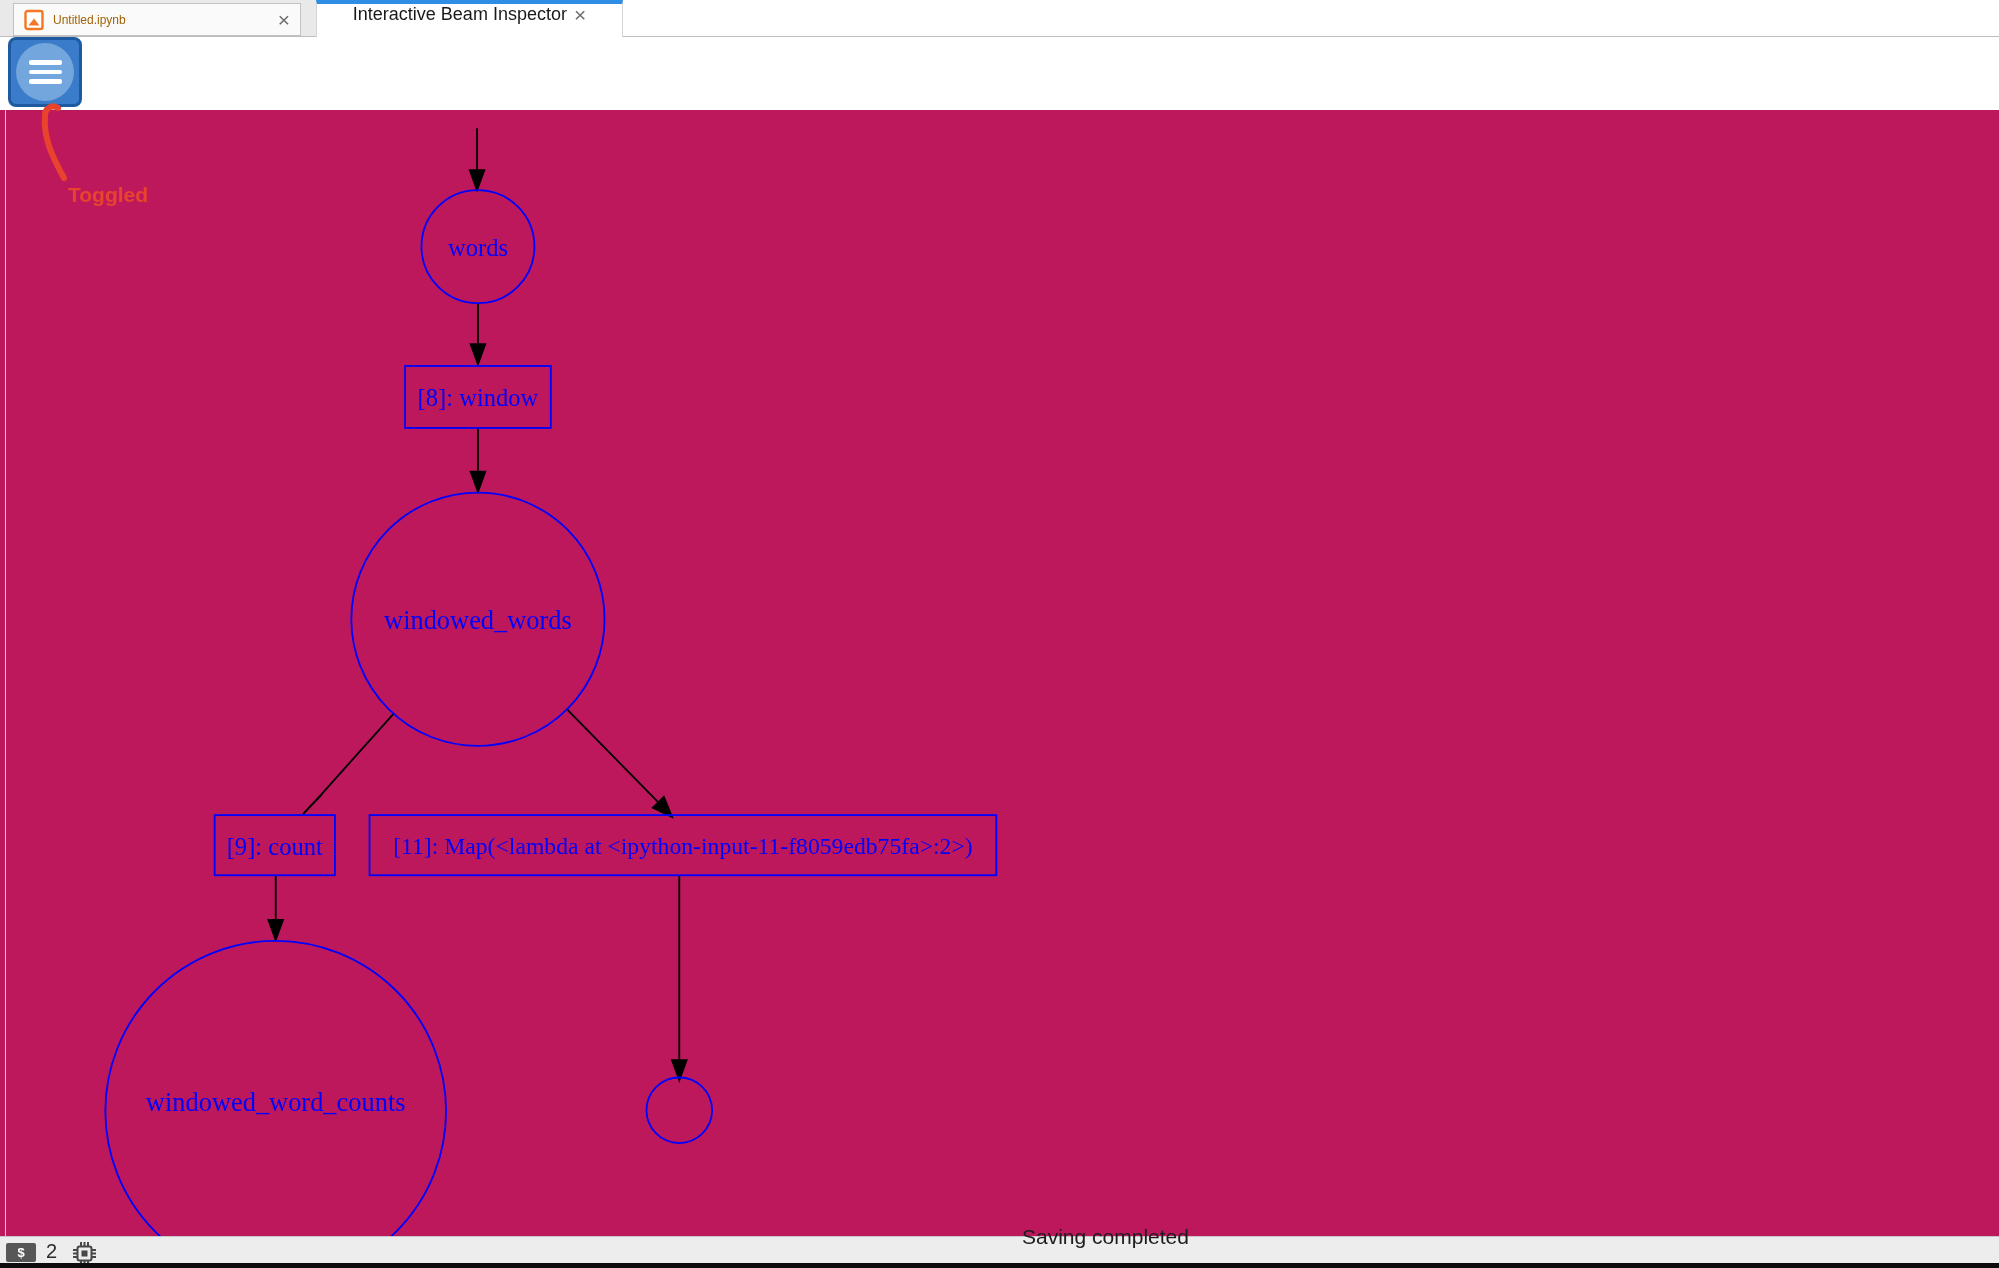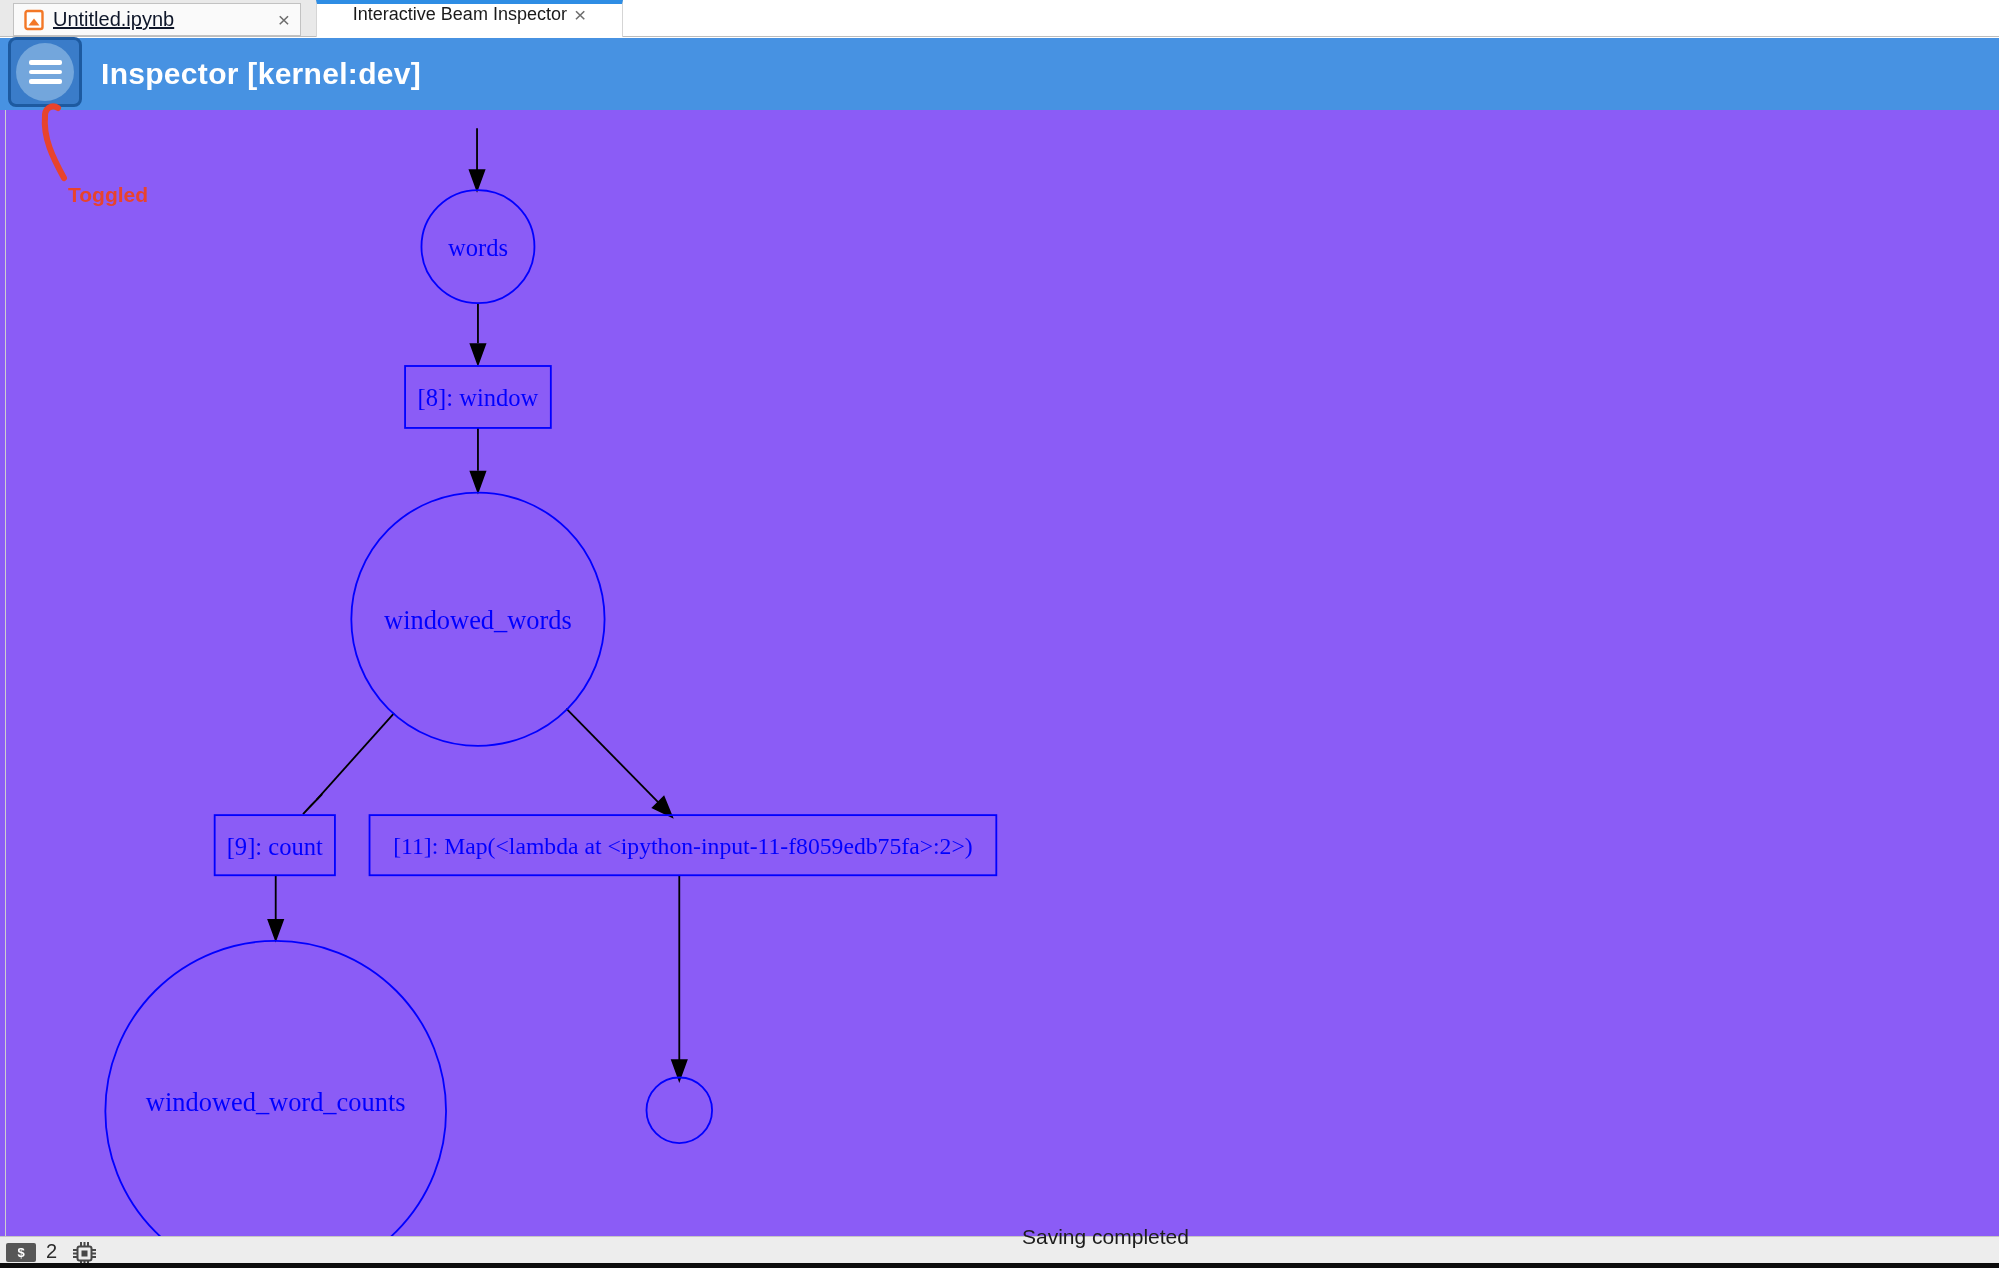--- a/index.html
+++ b/index.html
@@ -7,21 +7,21 @@
     position:relative;width:1999px;height:1268px;overflow:hidden;
     font-family:"Liberation Sans",sans-serif;background:#fff;
   }
   
   .tabbar{position:absolute;left:0;top:0;width:100%;height:37px;background:#ffffff;border-bottom:1px solid #bdbdbd;box-sizing:border-box;}
   .tabbar-grayseg{position:absolute;left:0;top:0;width:316px;height:36px;background:#e9e9e9;}
   .tab-inactive{
     position:absolute;left:13px;top:3px;width:288px;height:33px;background:#fafafa;
     border:1px solid #c2c2c2;box-sizing:border-box;display:flex;align-items:center;padding:0 10px;gap:9px;
   }
-  .tab-inactive .tab-label{flex:1;font-size:20px;color:#0f172a;white-space:nowrap;overflow:hidden;text-decoration:underline;}
+  .tab-inactive .tab-label{flex:1;font-size:12px;color:#a16207;white-space:nowrap;overflow:hidden;}
   .tab-active{
     position:absolute;left:316px;top:0;width:307px;height:37px;background:#ffffff;
     border-top:4px solid #2e8de4;border-left:1px solid #d5d5d5;border-right:1px solid #d5d5d5;
     box-sizing:border-box;display:flex;align-items:flex-start;justify-content:center;gap:7px;
   }
   .tab-active .tab-label{font-size:18px;color:#1a1a1a;white-space:nowrap;}
   .tab-close{font-size:21px;color:#6d6d6d;line-height:1;cursor:pointer;}
   
   .appbar{position:absolute;left:0;top:38px;width:100%;height:72px;background:#4792e2;display:flex;align-items:center;}
   .appbar-title{margin-left:101px;color:#ffffff;font-size:30px;font-weight:700;letter-spacing:.3px;}
@@ -29,21 +29,21 @@
     position:absolute;left:8px;top:37px;width:74px;height:70px;border-radius:8px;
     background:#3a7cc9;border:3px solid #1d5aa0;box-sizing:border-box;
     display:flex;align-items:center;justify-content:center;cursor:pointer;
   }
   .menu-circle{width:58px;height:58px;border-radius:50%;background:#73a6dc;display:flex;flex-direction:column;align-items:center;justify-content:center;gap:5px;}
   .menu-circle .bar{width:33px;height:4.5px;background:#ffffff;border-radius:2px;}
   
   .annotation-label{position:absolute;left:68px;top:183px;color:#e8432d;font-size:21px;font-weight:700;}
   .annotation-arrow{position:absolute;left:0;top:0;pointer-events:none;}
   
-  .graph-wrap{position:absolute;left:0;top:110px;width:1999px;height:1126px;overflow:hidden;background:#8b5cf6;}
+  .graph-wrap{position:absolute;left:0;top:110px;width:1999px;height:1126px;overflow:hidden;background:#be185d;}
   .panel-left-border{position:absolute;left:5px;top:110px;width:1px;height:1126px;background:#cfcfcf;}
   .graph-node-text{font-family:"Liberation Serif","DejaVu Serif",serif;fill:#0000ff;}
   
   .statusbar{position:absolute;left:0;top:1236px;width:100%;height:28px;background:#ededed;border-top:1px solid #c6c6c6;box-sizing:border-box;}
   .term-badge{position:absolute;left:6px;top:1243px;width:30px;height:19px;background:#575757;border-radius:2px;color:#fff;
     font-size:13px;font-weight:700;display:flex;align-items:center;justify-content:center;}
   .running-count{position:absolute;left:46px;top:1240px;font-size:20px;color:#2b2b2b;}
   .kernel-icon{position:absolute;left:72px;top:1241px;}
   .status-message{position:absolute;left:1022px;top:1225px;font-size:21px;color:#1c1c1c;}
   .bottom-black{position:absolute;left:0;top:1263px;width:100%;height:5px;background:#0d0d0d;z-index:20;}
@@ -66,23 +66,20 @@
     </span>
     <span class="tab-label">Untitled.ipynb</span>
     <span class="tab-close">×</span>
   </div>
 
   <div class="tab-active">
     <span class="tab-label">Interactive Beam Inspector</span>
     <span class="tab-close">×</span>
   </div>
 
-  <div class="appbar">
-    <span class="appbar-title">Inspector [kernel:dev]</span>
-  </div>
 
   <div class="menu-btn">
     <div class="menu-circle">
       <div class="bar"></div>
         <div class="bar"></div>
         <div class="bar"></div>
     </div>
   </div>
 
   <div class="graph-wrap">

